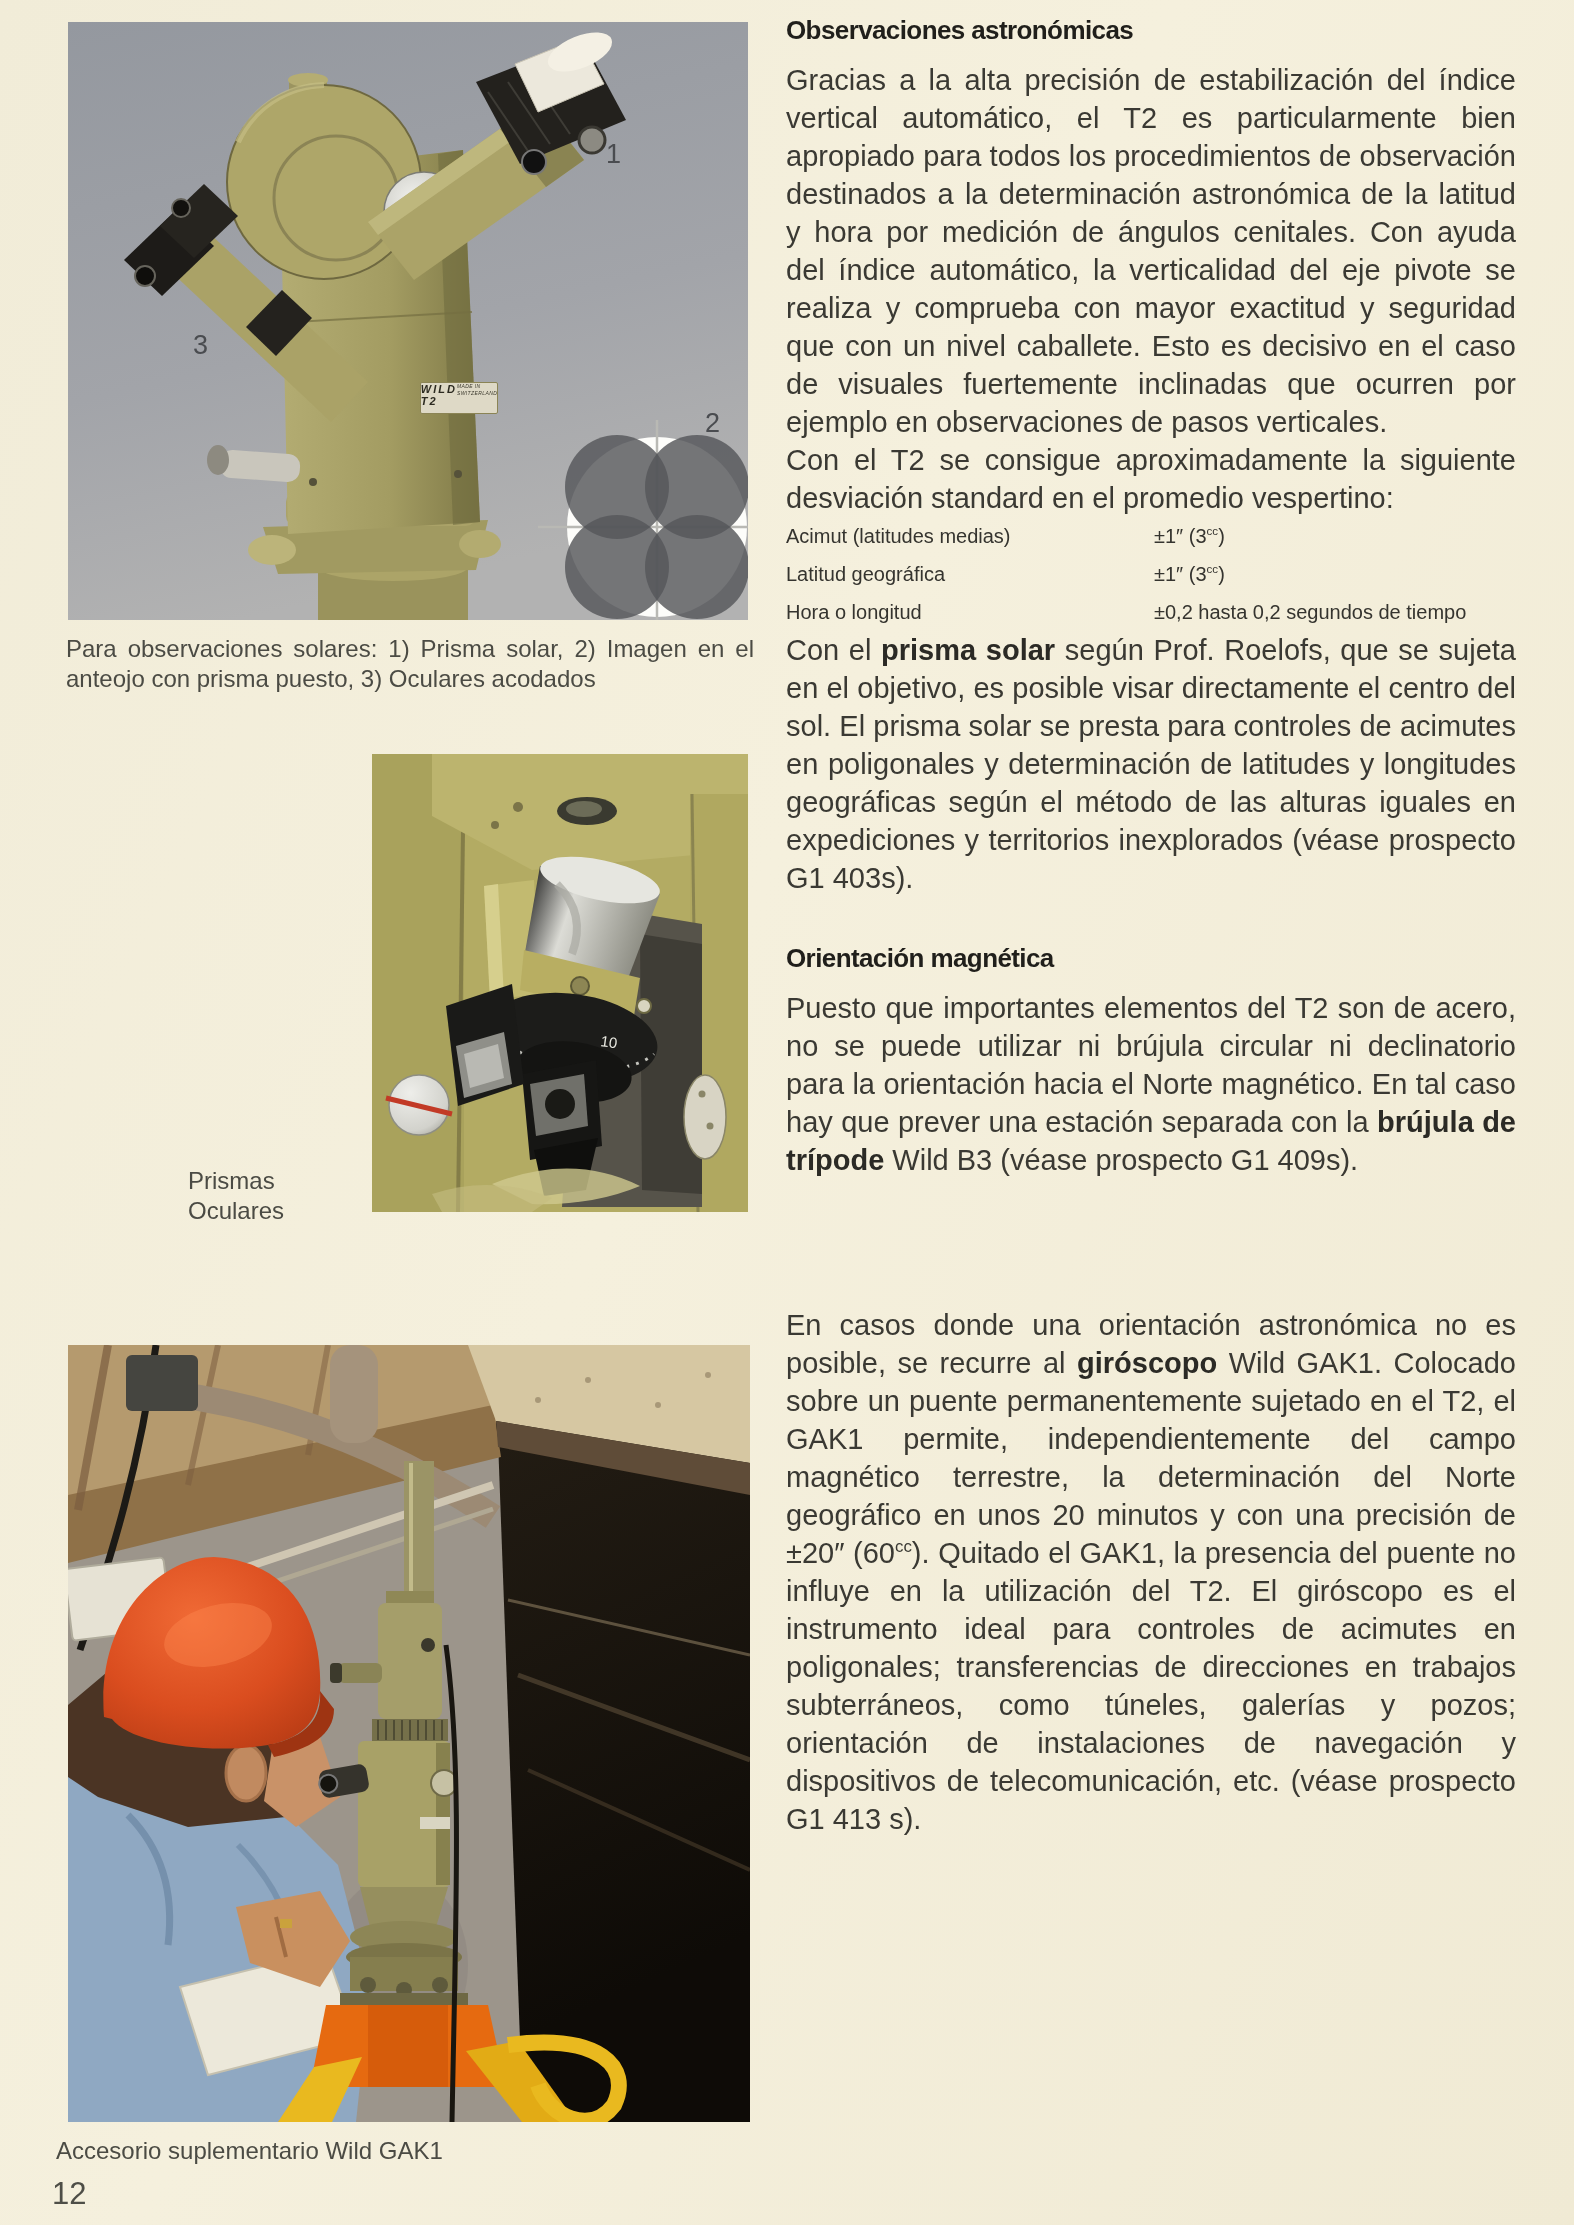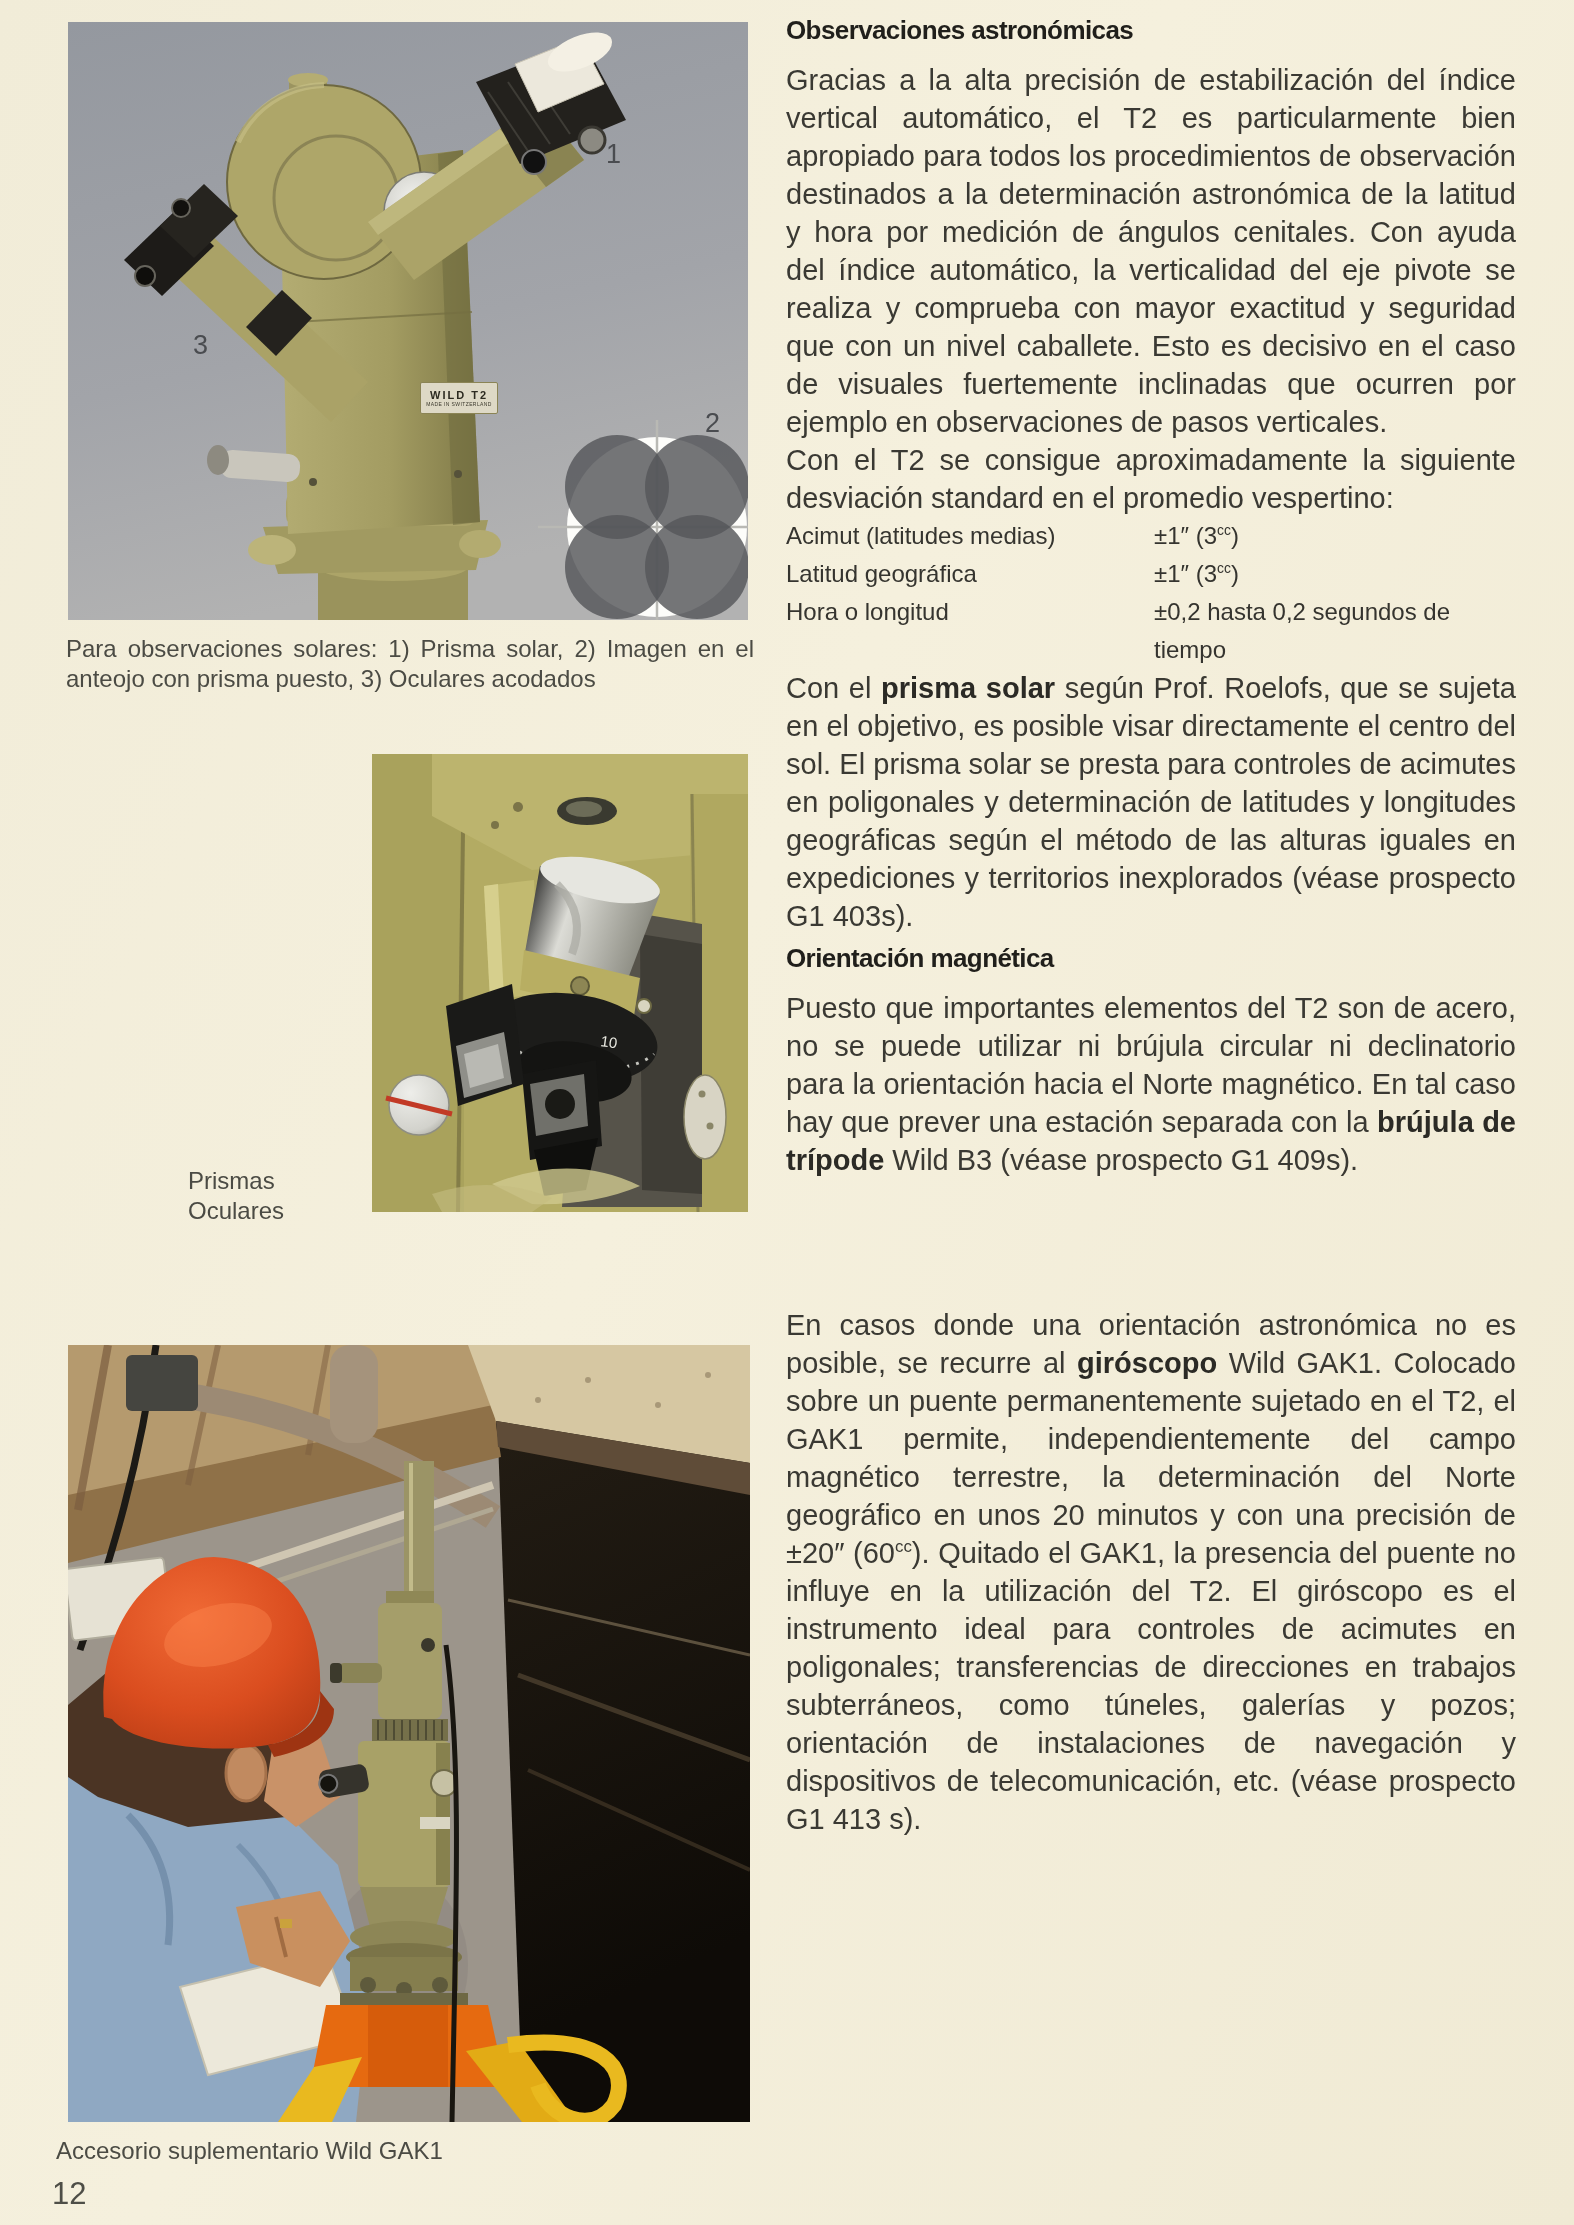--- a/index.html
+++ b/index.html
@@ -11,37 +11,37 @@
   }
   
   .section{position:absolute; left:786px; width:730px;}
   .section h2{
     margin:0 0 16px 0; font-size:26px; line-height:1.12; font-weight:700;
     letter-spacing:-0.6px; color:#201f1b;
   }
   .para{margin:0; font-size:29px; line-height:38px; text-align:justify; color:#3a3933;}
   .para .b{font-weight:700; color:#2b2a25;}
   sup{vertical-align:super; font-size:58%; line-height:0;}
-  .stats{font-size:24px; line-height:38px;}
+  .stats{font-size:20px; line-height:38px;}
   .srow{display:flex;}
   .slbl{width:368px; flex:none;}
   .sval{flex:1;}
   
   .photo{position:absolute; overflow:hidden;}
   .photo svg{display:block;}
   .plabel{position:absolute; font-size:27px; color:#4a4c50; line-height:1;}
   .caption{
     position:absolute; font-size:24px; line-height:30px; color:#4b4b44;
     text-align:justify;
   }
   .caption.single{text-align:left;}
   .pagenum{position:absolute; left:52px; top:2176px; font-size:31px; color:#4e4e47;}
   .plate-text{position:absolute; left:352px; top:360px; width:76px; height:30px;
     background:#ded9c6; border:1px solid #8b8455; border-radius:2px;
-    display:flex; flex-direction:column; align-items:center; justify-content:center;}
+    display:flex; flex-direction:row; align-items:flex-start; justify-content:center;font-style:italic;}
   .plate-text .l1{font-size:11px; font-weight:700; color:#2c2a20; letter-spacing:2px; line-height:12px;}
   .plate-text .l2{font-size:5px; color:#3a382c; line-height:7px; letter-spacing:0.4px;}
 </style>
 </head>
 <body>
 
 <div class="page">
 
   <figure class="photo" style="left:68px; top:22px; width:680px; height:598px; margin:0;">
     <svg width="680" height="598" viewBox="0 0 680 598">

